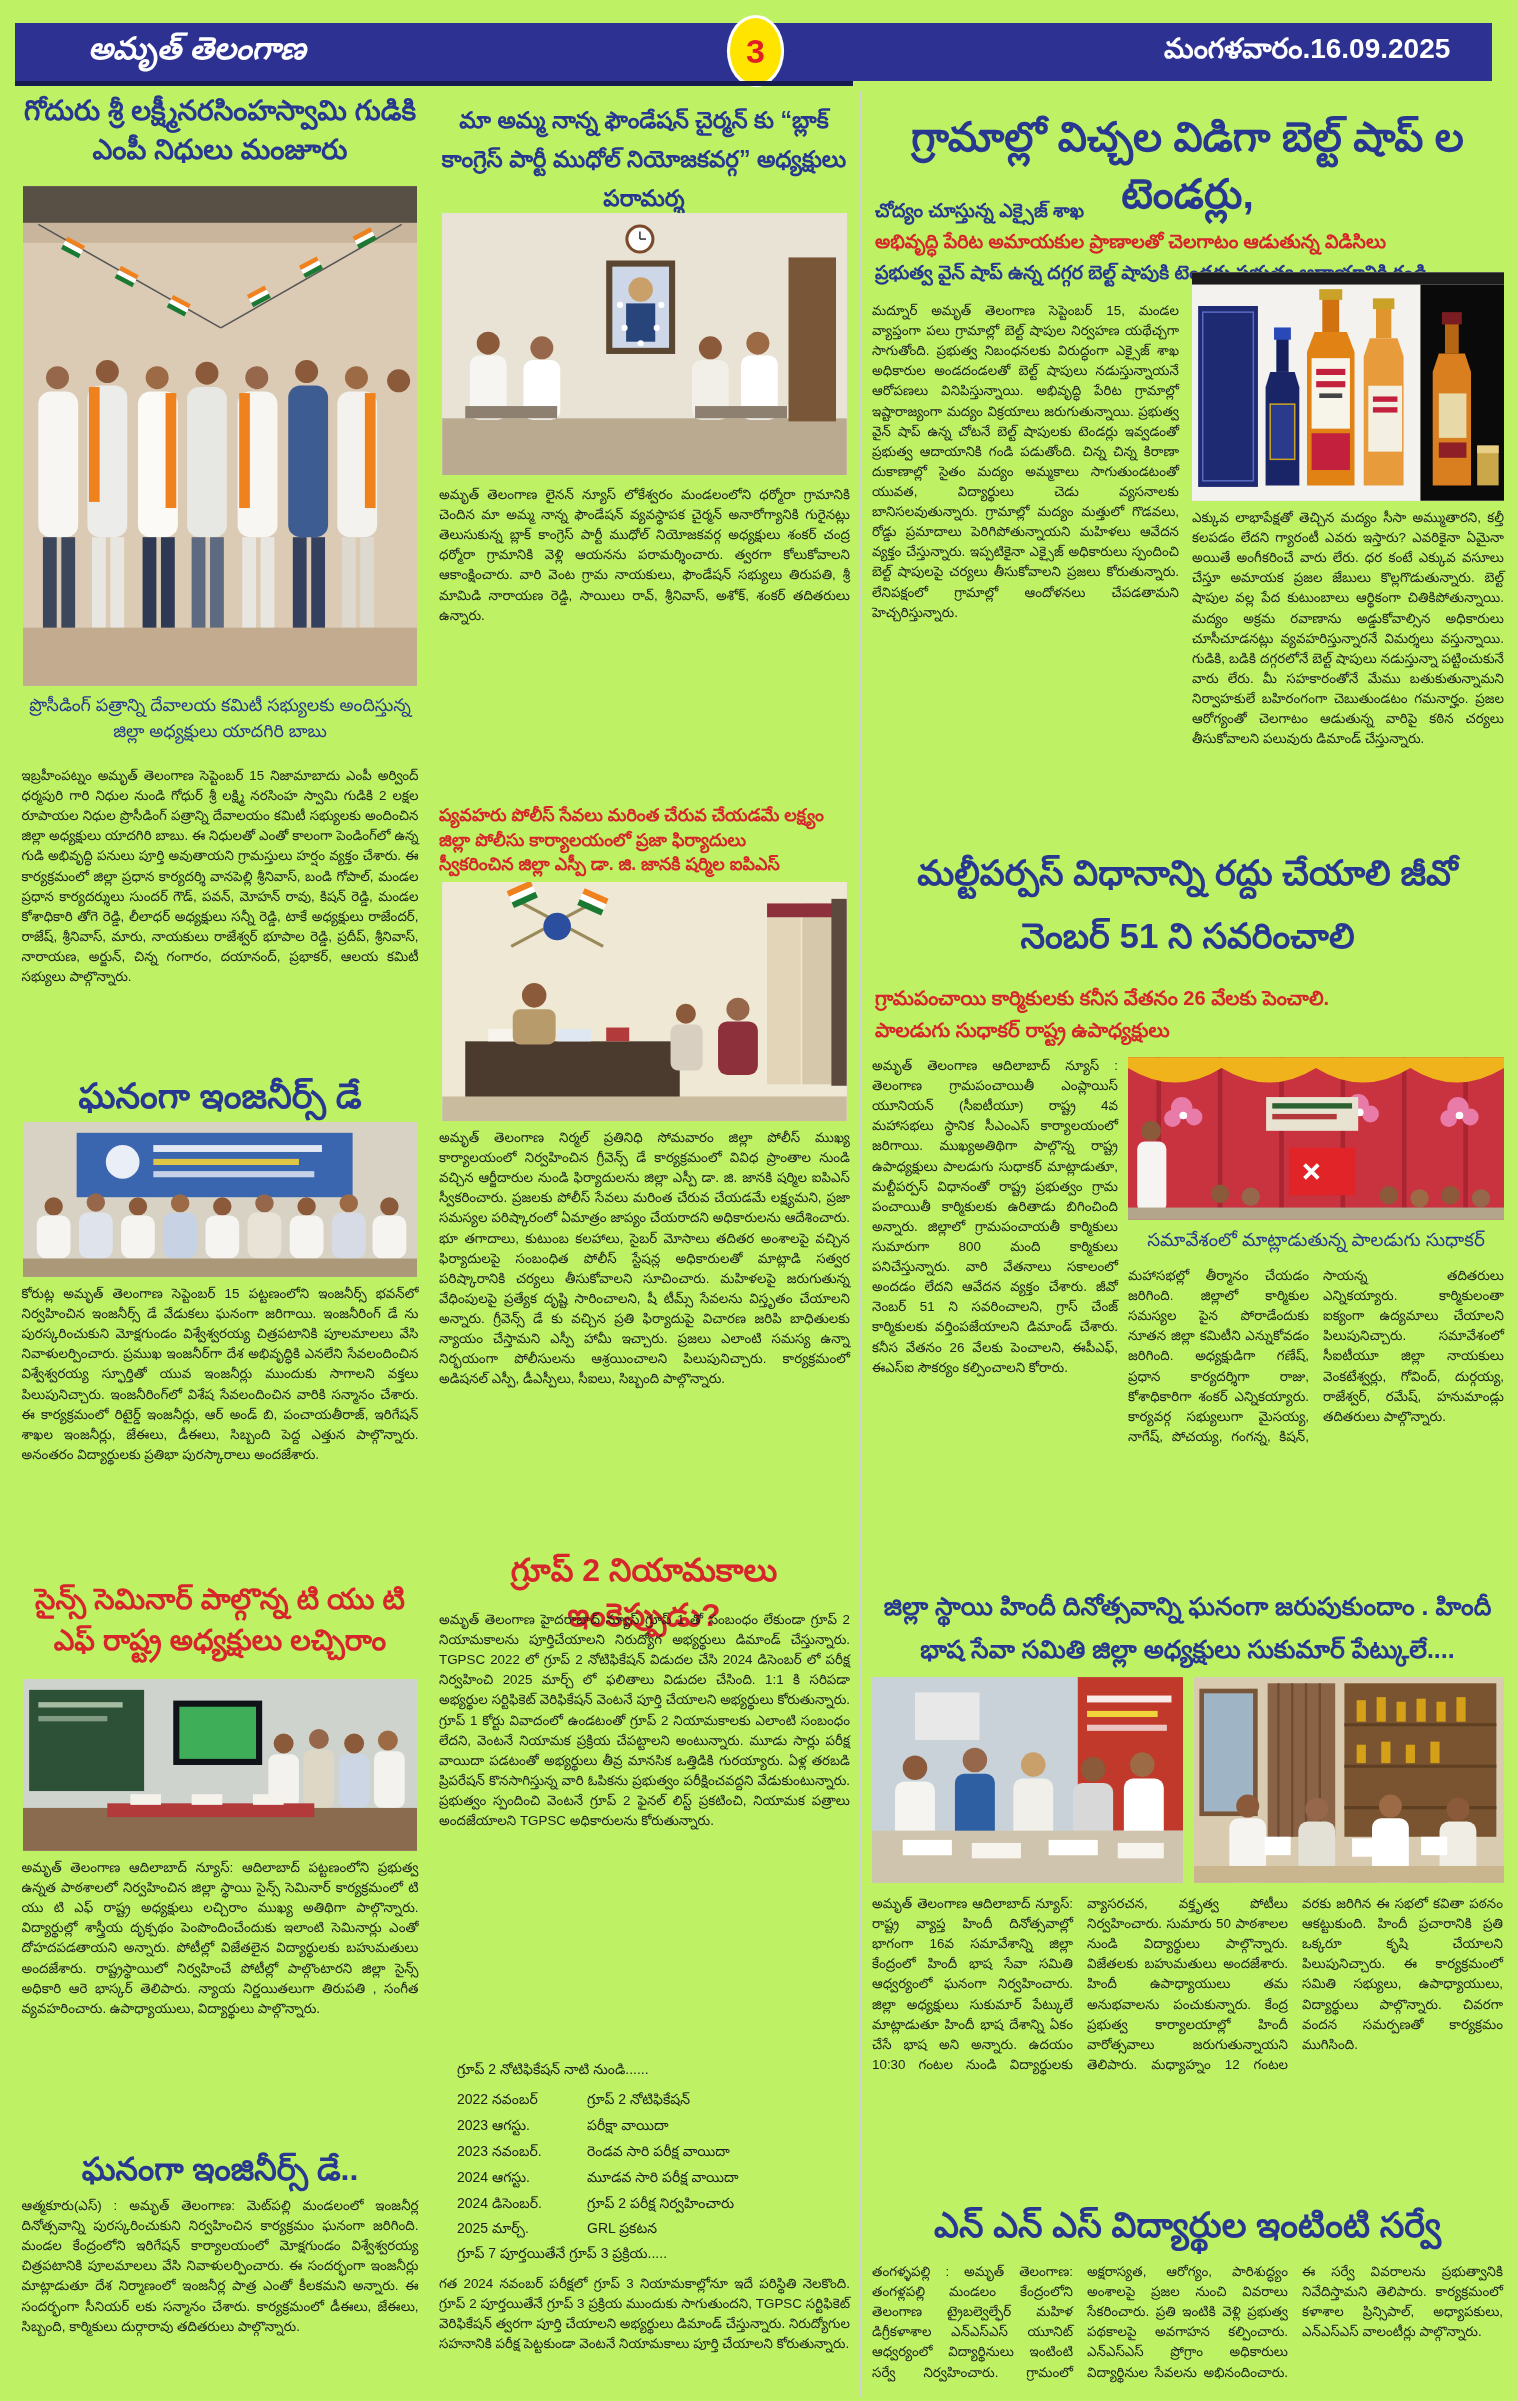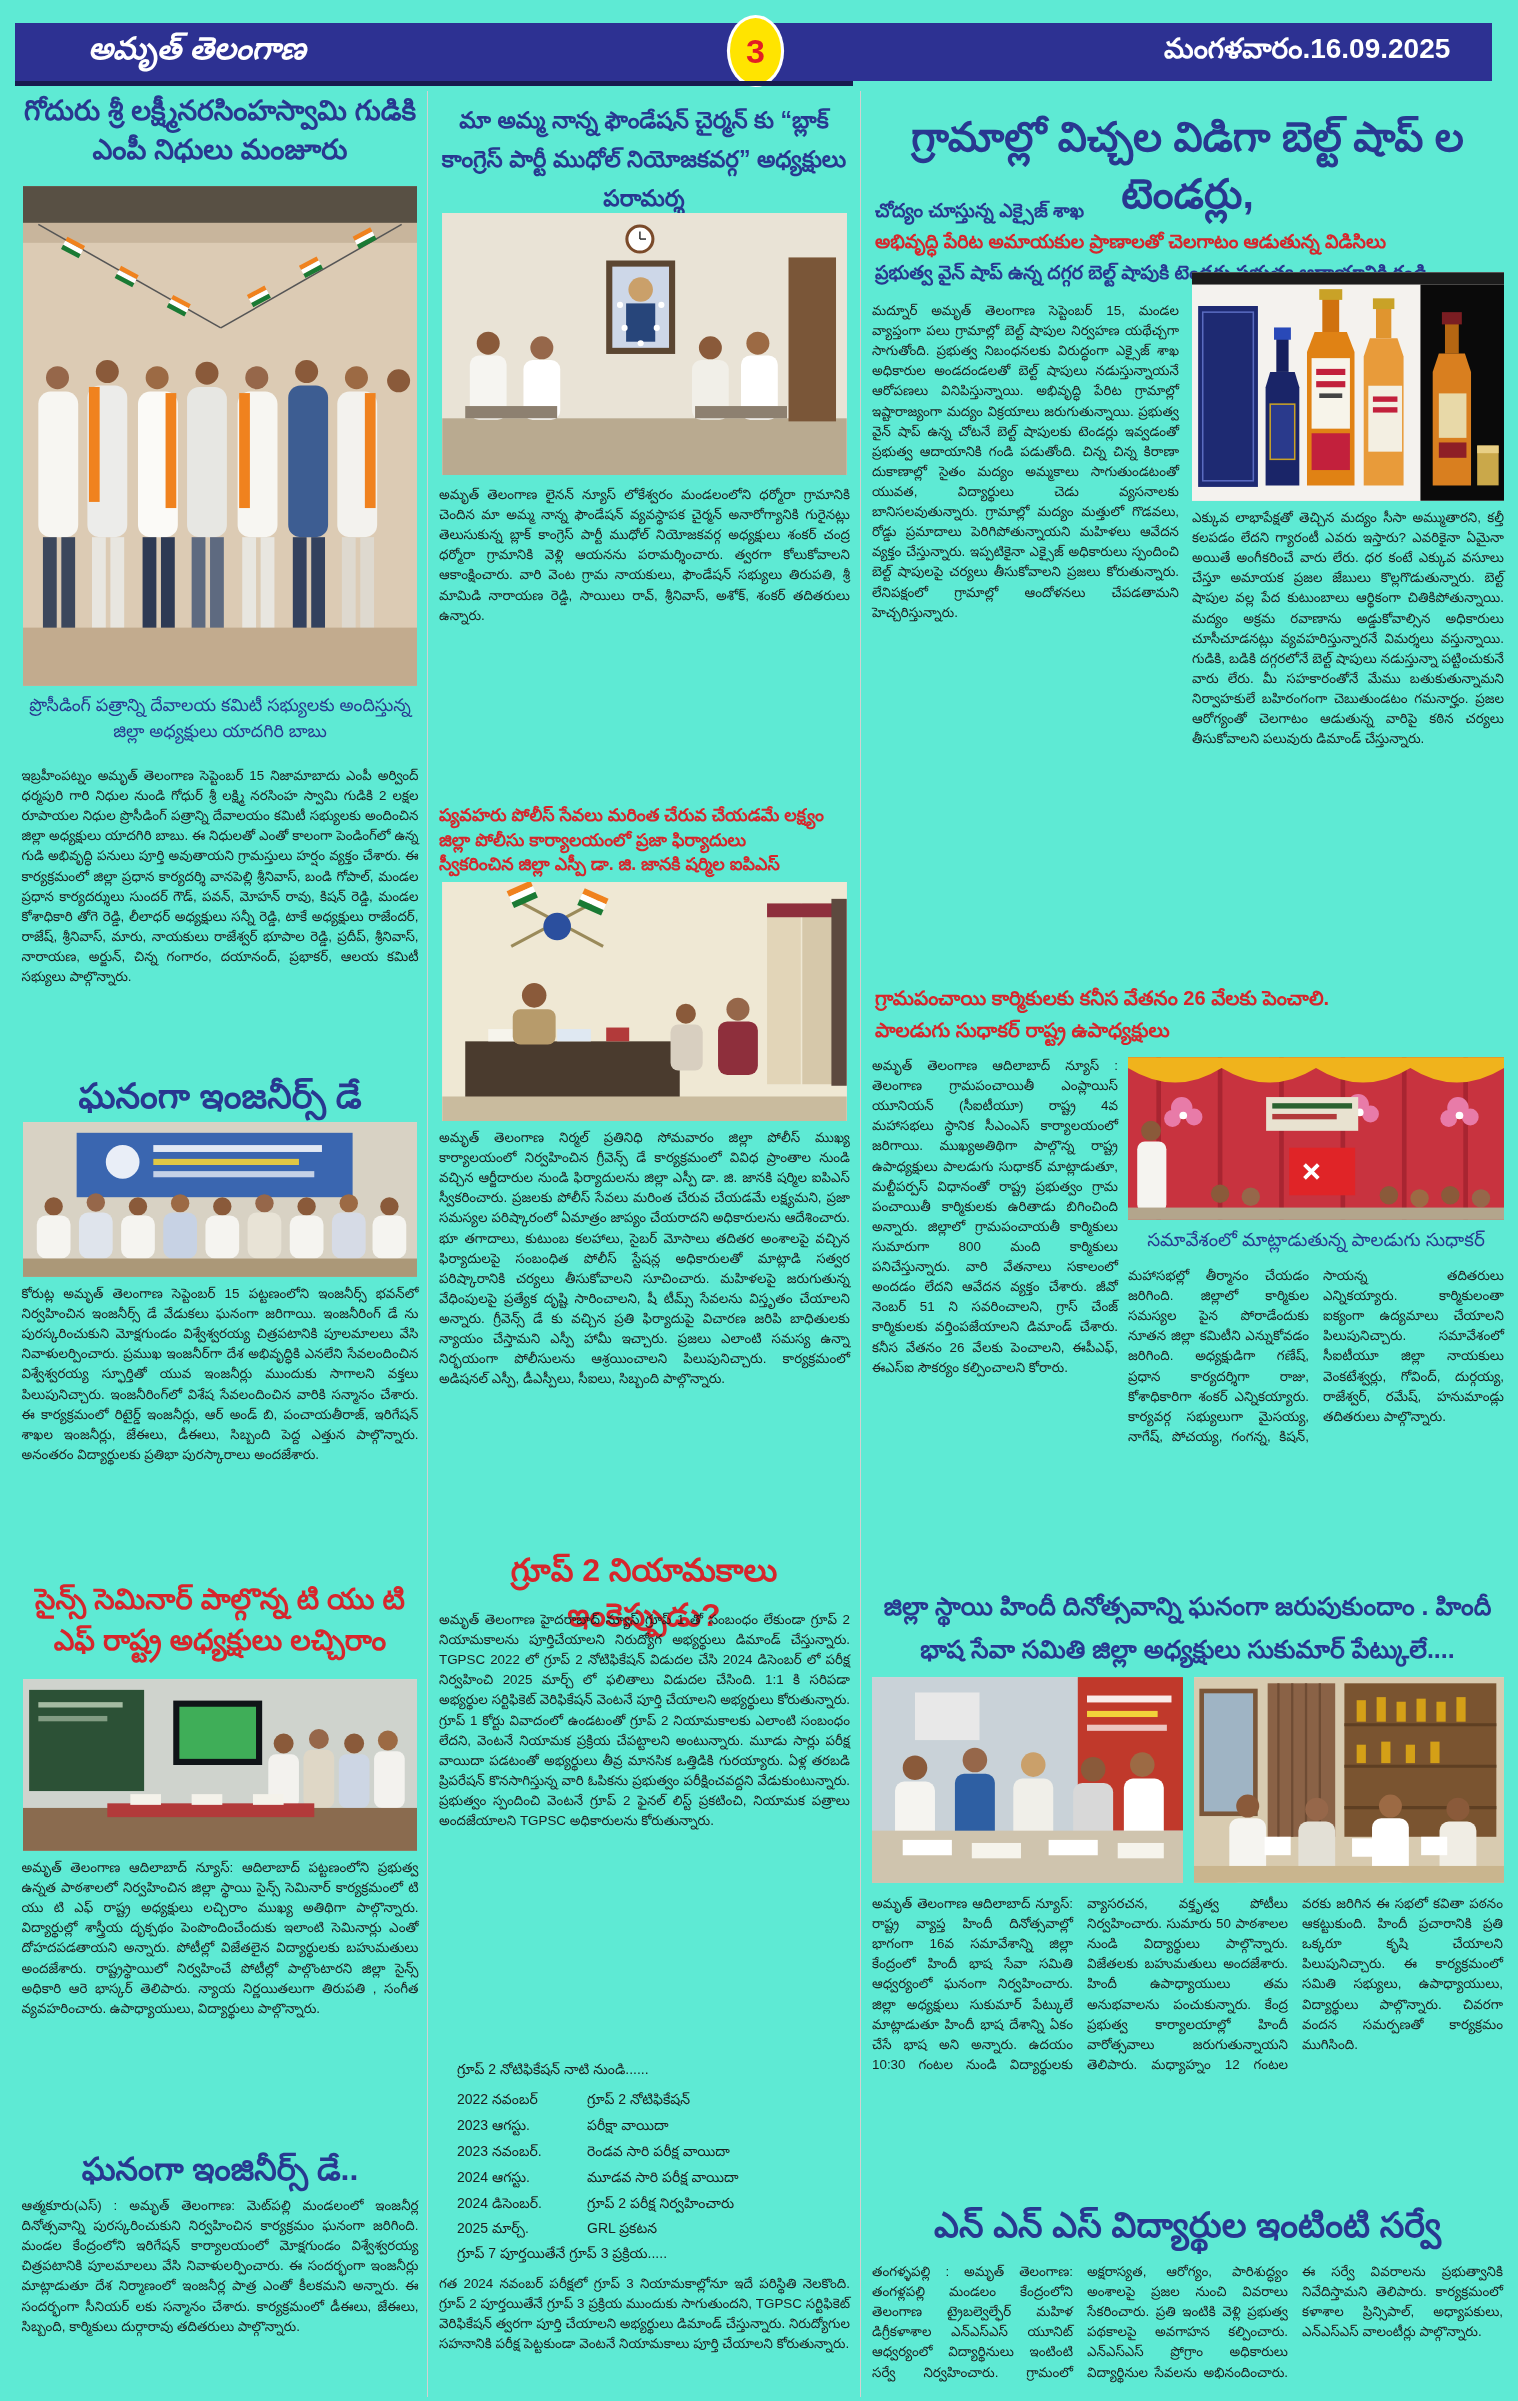--- a/index.html
+++ b/index.html
@@ -1,16 +1,16 @@
 <!DOCTYPE html>
 <html lang="te" style="font-size:12.3px"><head>
 <meta charset="utf-8">
 <style>
   html,body{margin:0;padding:0;background:#ffffff;}
-  .page{position:relative;width:1518px;height:2401px;background:#5eead4;
+  .page{position:relative;width:1518px;height:2401px;background:#bef264;
         font-family:"Liberation Sans","DejaVu Sans",sans-serif;overflow:hidden;}
   .abs{position:absolute;}
   .hb{color:#283890;font-weight:800;text-align:center;line-height:1.4;}
   .hr{color:#d6262c;font-weight:800;text-align:center;line-height:1.4;}
   .sub-red{color:#d6262c;font-weight:700;line-height:1.3;}
   .sub-blue{color:#283890;font-weight:700;line-height:1.3;}
   .bt{color:#1d1d1d;font-size:13.4px;line-height:1.5;text-align:justify;}
   .cap{color:#283890;font-weight:400;text-align:center;line-height:1.5;}
   .ph{position:absolute;overflow:hidden;background:#ddd;}
   .ph svg{display:block;}
@@ -355,20 +355,21 @@
       <path d="M322 106 L356 106 L364 130 L364 278 L314 278 L314 130 Z" fill="#d97f1f"></path>
       <rect x="322" y="158" width="36" height="58" fill="#e8d9a8"></rect>
         <rect x="322" y="222" width="36" height="20" fill="#8e1f26"></rect>
       <rect x="372" y="226" width="28" height="52" fill="#caa84a"></rect>
         <rect x="372" y="226" width="28" height="10" fill="#e8cf86"></rect>
     </svg>
   </div>
 
   <div class="abs bt" style="left:1192px;top:508px;width:312px;height:328px;">ఎక్కువ లాభాపేక్షతో తెచ్చిన మద్యం సీసా అమ్ముతారని, కల్తీ కలపడం లేదని గ్యారంటీ ఎవరు ఇస్తారు? ఎవరికైనా ఏమైనా అయితే అంగీకరించే వారు లేరు. ధర కంటే ఎక్కువ వసూలు చేస్తూ అమాయక ప్రజల జేబులు కొల్లగొడుతున్నారు. బెల్ట్ షాపుల వల్ల పేద కుటుంబాలు ఆర్థికంగా చితికిపోతున్నాయి. మద్యం అక్రమ రవాణాను అడ్డుకోవాల్సిన అధికారులు చూసీచూడనట్లు వ్యవహరిస్తున్నారనే విమర్శలు వస్తున్నాయి. గుడికి, బడికి దగ్గరలోనే బెల్ట్ షాపులు నడుస్తున్నా పట్టించుకునే వారు లేరు. మీ సహకారంతోనే మేము బతుకుతున్నామని నిర్వాహకులే బహిరంగంగా చెబుతుండటం గమనార్హం. ప్రజల ఆరోగ్యంతో చెలగాటం ఆడుతున్న వారిపై కఠిన చర్యలు తీసుకోవాలని పలువురు డిమాండ్ చేస్తున్నారు.</div>
 
+  <div class="abs hb" style="left:871px;top:841px;width:633px;font-size:35px;line-height:1.8;">మల్టీపర్పస్ విధానాన్ని రద్దు చేయాలి జీవో నెంబర్ 51 ని సవరించాలి</div>
 
   <div class="abs sub-red" style="left:875px;top:985px;width:629px;font-size:20px;">గ్రామపంచాయి కార్మికులకు కనీస వేతనం 26 వేలకు  పెంచాలి.</div>
   <div class="abs sub-red" style="left:875px;top:1017px;width:629px;font-size:20px;">పాలడుగు సుధాకర్  రాష్ట్ర ఉపాధ్యక్షులు</div>
 
   <div class="abs bt" style="left:872px;top:1056px;width:246px;height:525px;">అమృత్ తెలంగాణ ఆదిలాబాద్ న్యూస్ : తెలంగాణ గ్రామపంచాయితీ ఎంప్లాయిస్ యూనియన్ (సీఐటీయూ) రాష్ట్ర 4వ మహాసభలు స్థానిక సీఎంఎస్ కార్యాలయంలో జరిగాయి. ముఖ్యఅతిథిగా పాల్గొన్న రాష్ట్ర ఉపాధ్యక్షులు పాలడుగు సుధాకర్ మాట్లాడుతూ, మల్టీపర్పస్ విధానంతో రాష్ట్ర ప్రభుత్వం గ్రామ పంచాయితీ కార్మికులకు ఉరితాడు బిగించింది అన్నారు. జిల్లాలో గ్రామపంచాయతీ కార్మికులు సుమారుగా 800 మంది కార్మికులు పనిచేస్తున్నారు. వారి వేతనాలు సకాలంలో అందడం లేదని ఆవేదన వ్యక్తం చేశారు. జీవో నెంబర్ 51 ని సవరించాలని, గ్రాస్ చేంజ్ కార్మికులకు వర్తింపజేయాలని డిమాండ్ చేశారు. కనీస వేతనం 26 వేలకు పెంచాలని, ఈపీఎఫ్, ఈఎస్ఐ సౌకర్యం కల్పించాలని కోరారు.</div>
 
   <div class="ph" style="left:1128px;top:1057px;width:376px;height:163px;">
     <svg width="376" height="163" viewBox="0 0 490 212">
       <rect width="490" height="212" fill="#c8333f"></rect>
       <g stroke="#a82531" stroke-width="6">

